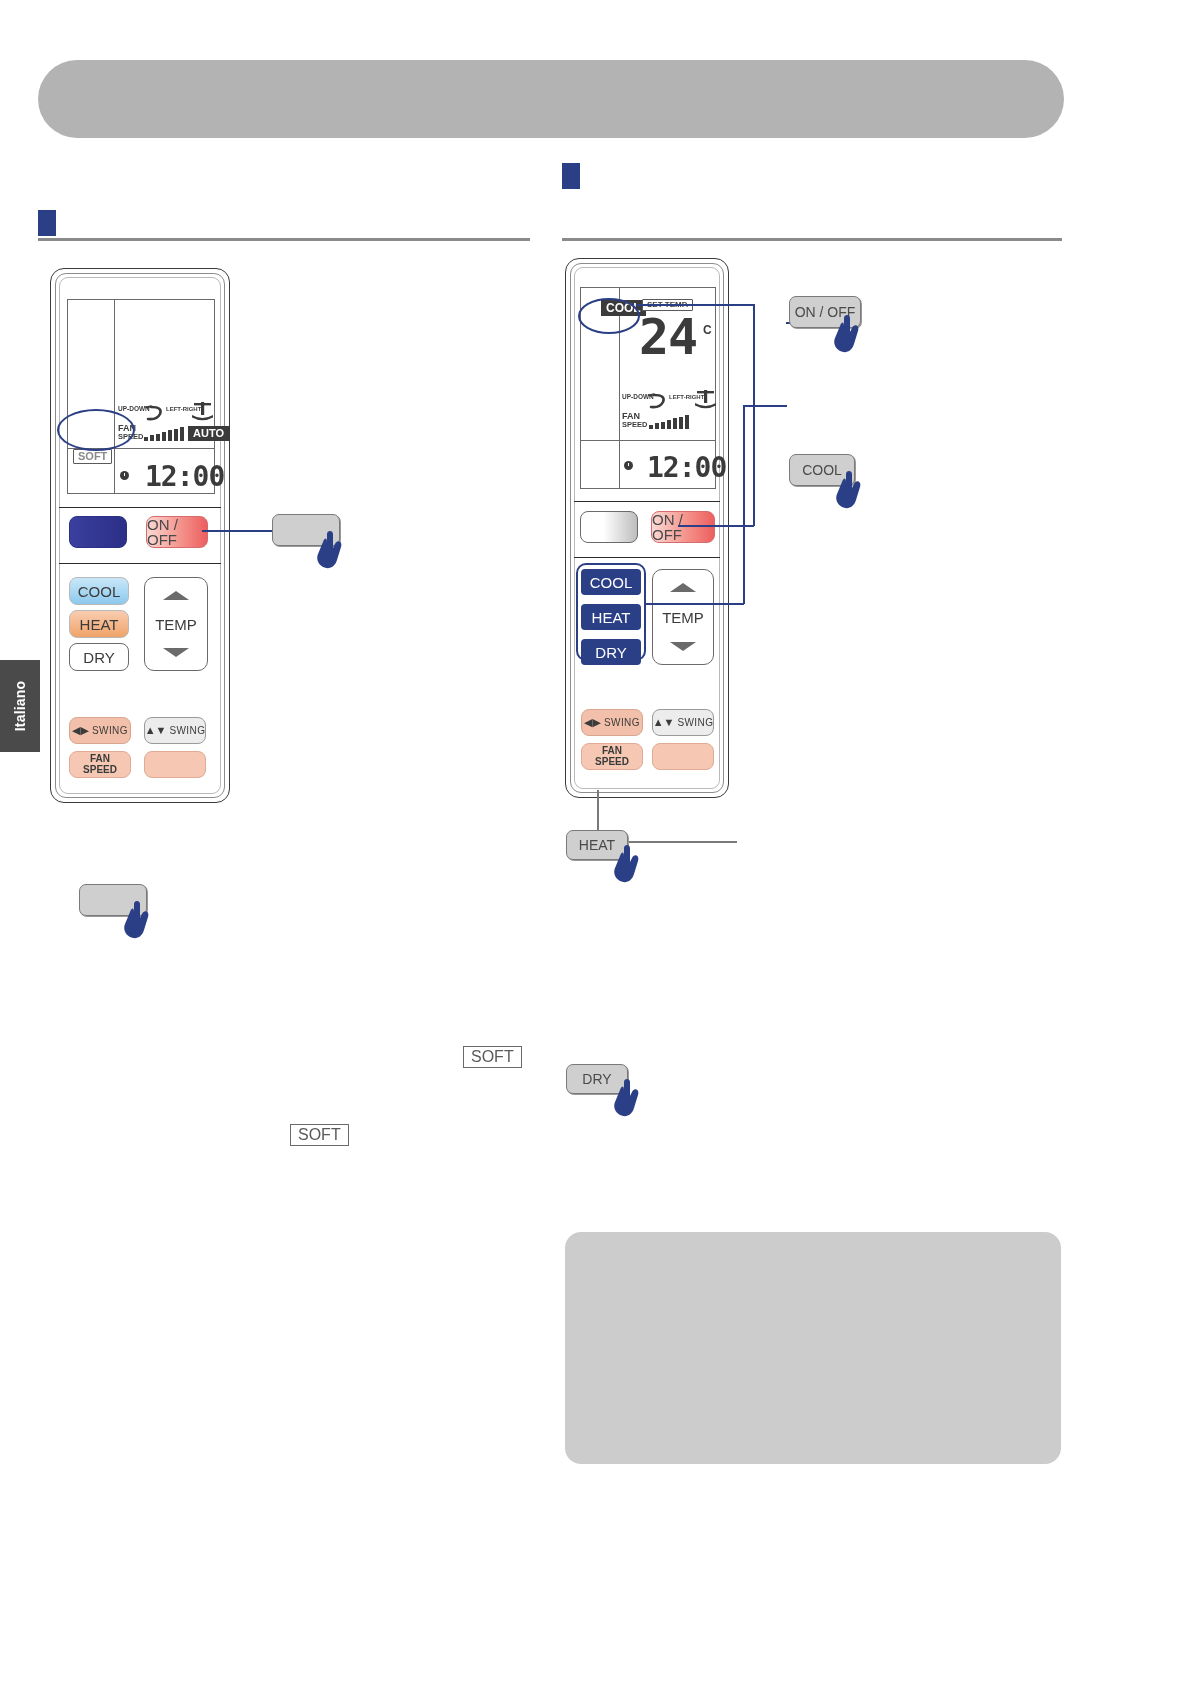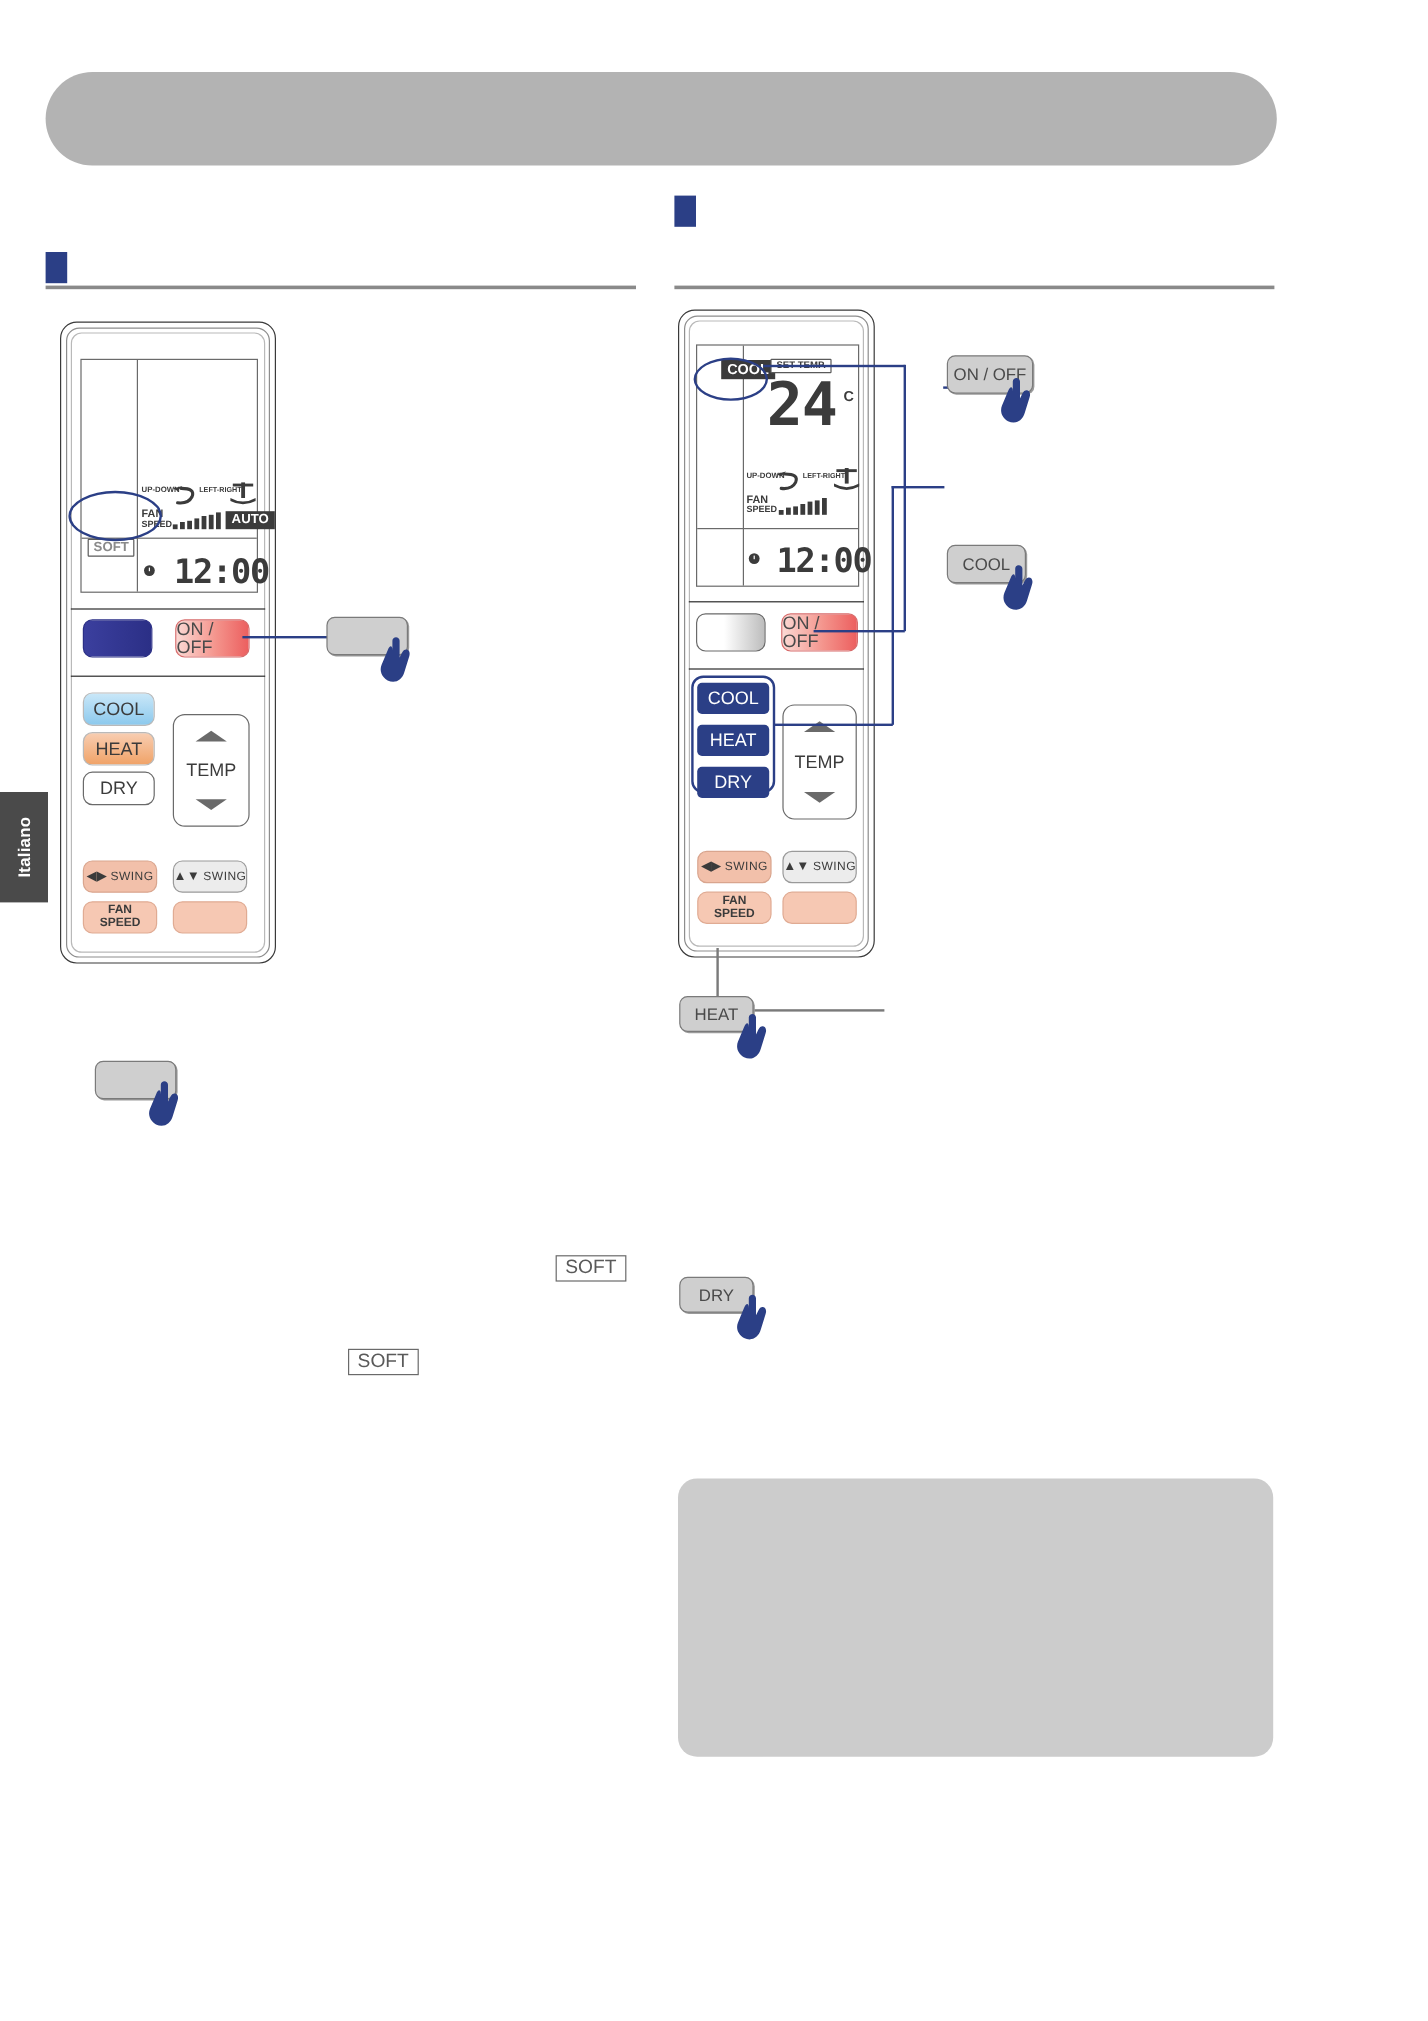--- a/index.html
+++ b/index.html
@@ -182,21 +182,21 @@
   .btn-mode    { border: 1px solid #b9b9b9; }
   .btn-cool    { background: linear-gradient(180deg,#c9e7f8 0%,#8cc9ed 100%); }
   .btn-heat    { background: linear-gradient(180deg,#f8cdb1 0%,#f0a368 100%); }
   .btn-dry     { background: #ffffff; border:1.3px solid #6a6a6a; }
   .btn-blue    { background: linear-gradient(90deg,#3b3f9e 0%,#2b2f86 100%); border:1px solid #2b2f86; }
   .btn-white-grad { background: linear-gradient(90deg,#ffffff 40%,#bdbdbd 100%); border:1.3px solid #6a6a6a; }
   .btn-swing-pink { background: #f2c0aa; border:1px solid #d9a58e; }
   .btn-swing-grey { background: #ececec; border:1.2px solid #9a9a9a; }
   .btn-fan-pink   { background: #f6c8b3; border:1px solid #e0ab93; }
   .btn-plain-pink { background: #f6c8b3; border:1px solid #e0ab93; }
-  .btn-temp { border: 1.3px solid #6a6a6a; background:#fff; border-radius:10px;margin-top:18px; }
+  .btn-temp { border: 1.3px solid #6a6a6a; background:#fff; border-radius:10px; }
 
   .btn .lbl { font-size: 15px; }
   .btn .lbl-sm { font-size: 10px; font-weight: bold; line-height: 1.05; text-align:center; }
   .btn .lbl-swing { font-size: 10px; letter-spacing:.4px; }
 
   .tri-up, .tri-down {
     position:absolute; left:50%; transform:translateX(-50%);
     width:0;height:0;border-left:13px solid transparent;border-right:13px solid transparent;
   }
   .tri-up   { border-bottom: 9px solid #6a6a6a; }

